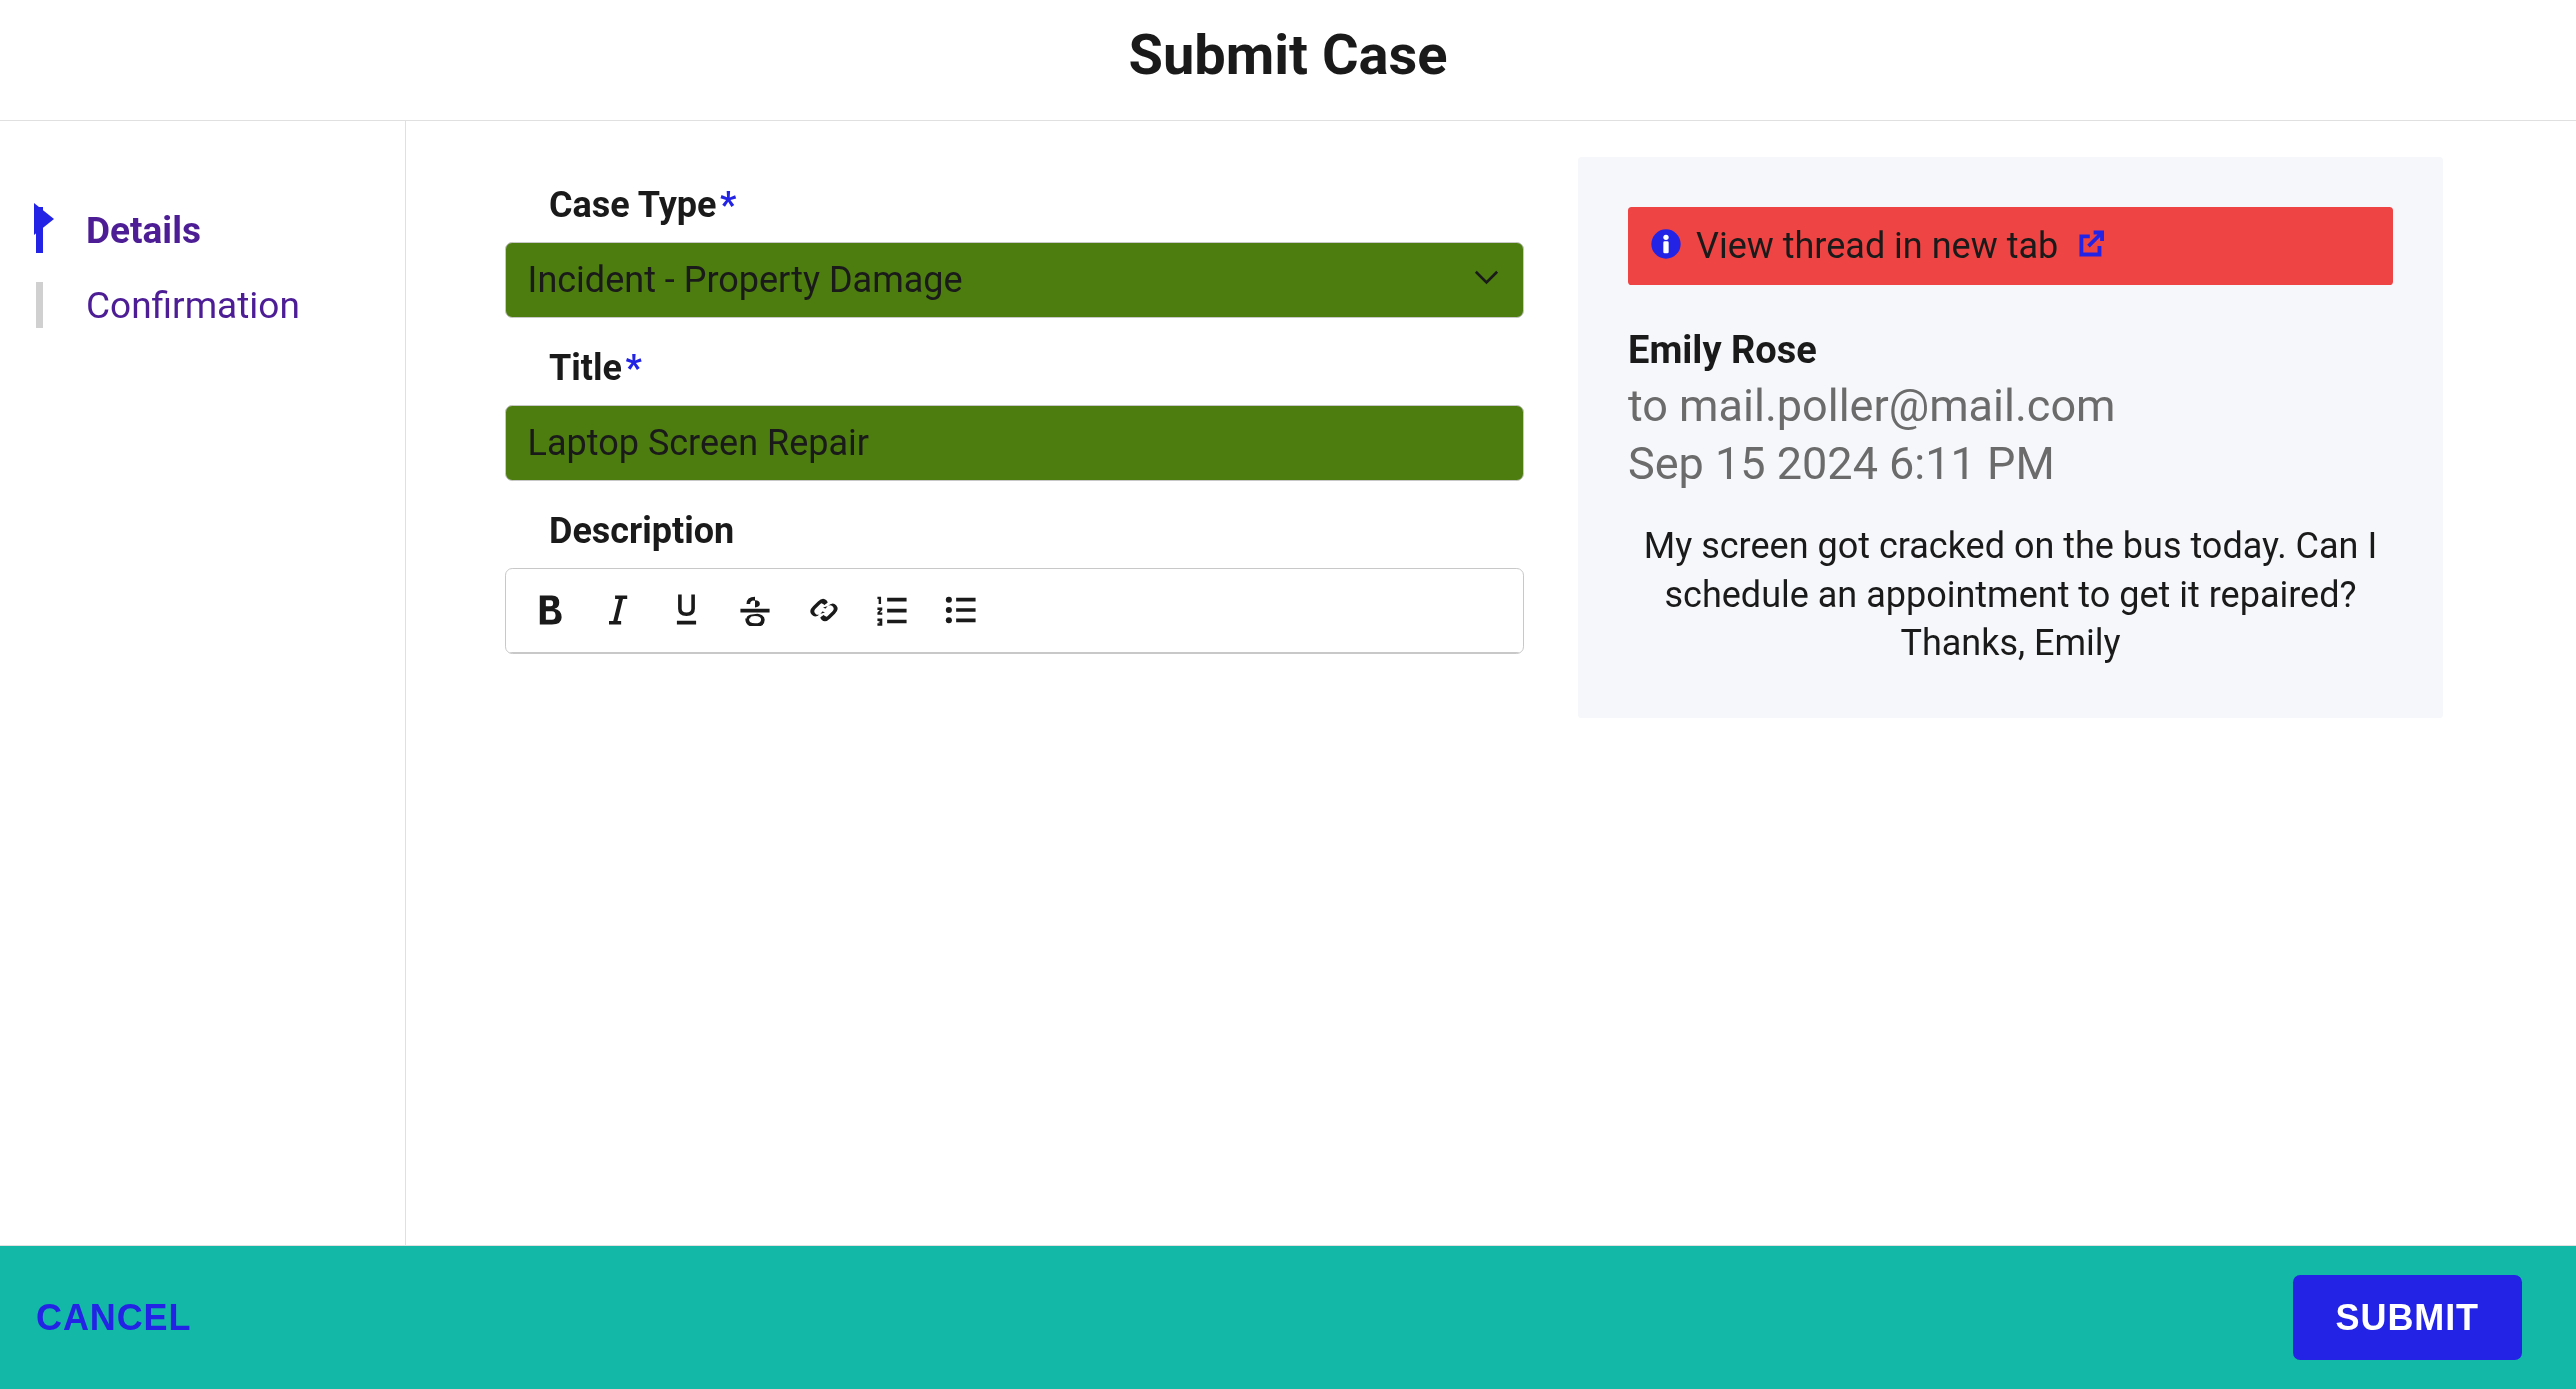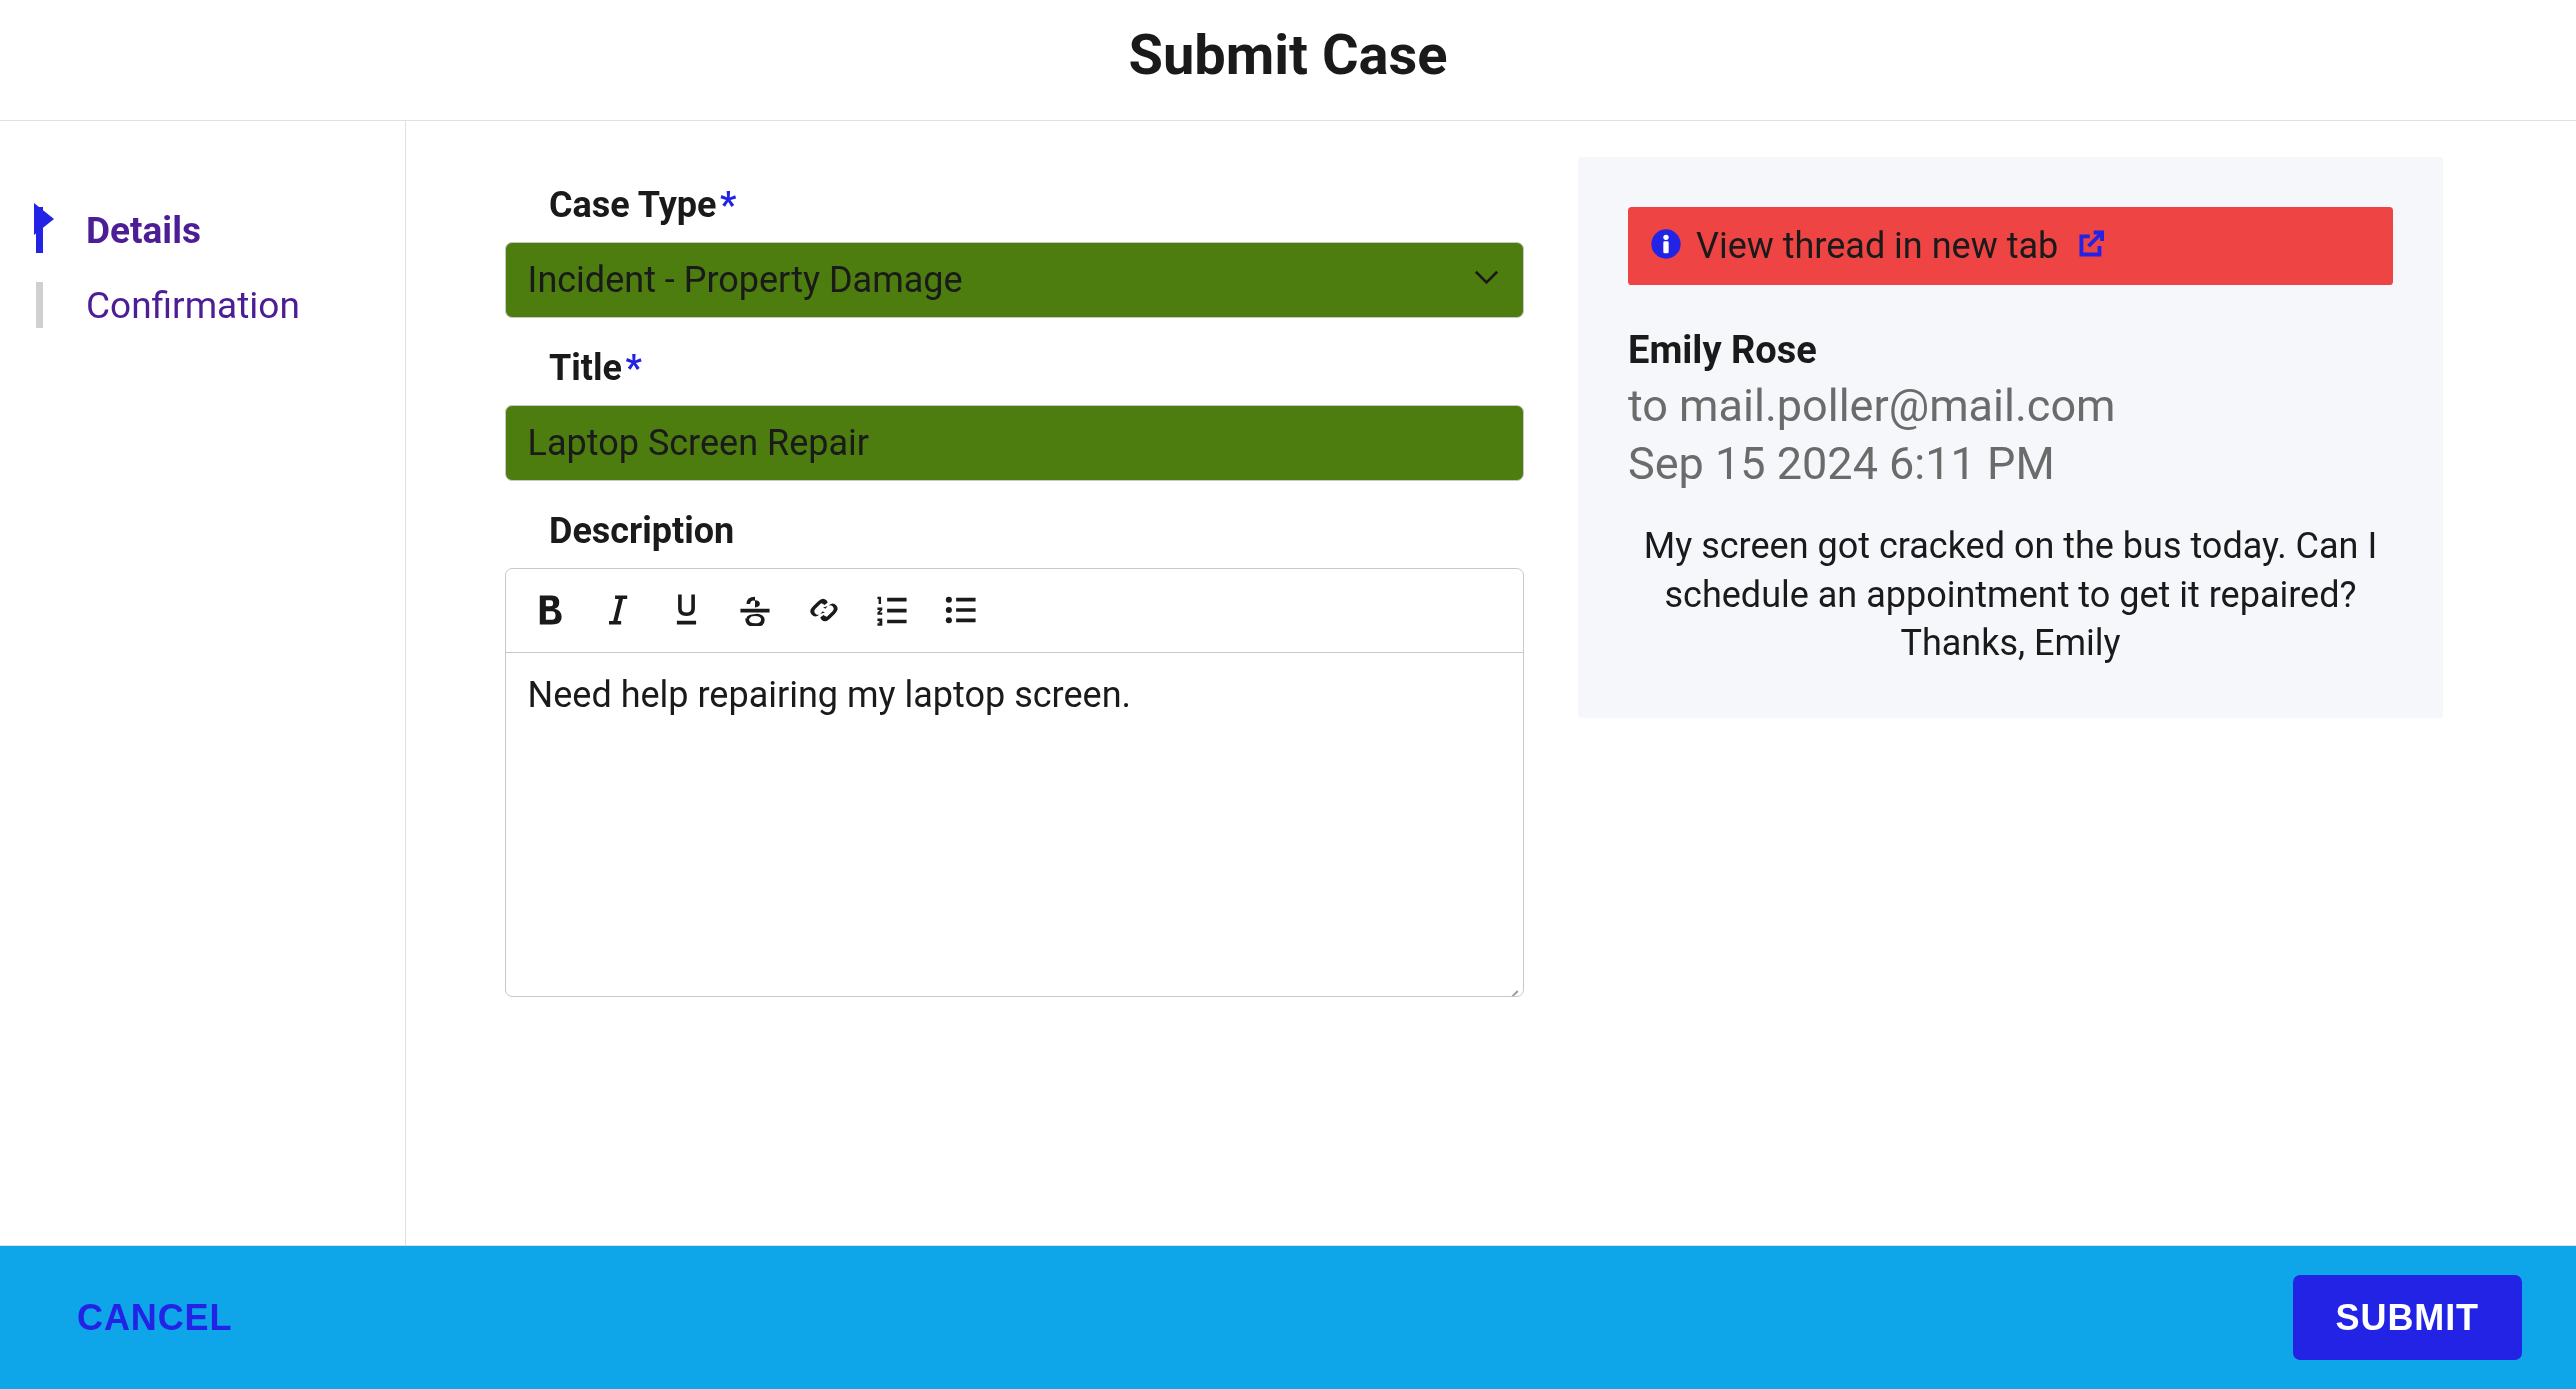--- a/index.html
+++ b/index.html
@@ -239,22 +239,22 @@
     .footer {
       position: fixed;
       bottom: 0;
       left: 0;
       right: 0;
       height: 144px;
       border-top: 0.9px solid #e0e0e0;
       display: flex;
       align-items: center;
       justify-content: space-between;
-      padding: 0 54px 0 77px;
-      background: #0ea5e9;
+      padding: 0 54px 0 36px;
+      background: #14b8a6;
     }
     .cancel-btn {
       font-size: 36px;
       font-weight: 600;
       color: #2323e6;
       background: transparent;
       border: none;
       cursor: pointer;
       letter-spacing: 0.9px;
     }
@@ -348,28 +348,20 @@
               </svg>
           </button>
           <button class="toolbar-btn">
             <svg width="34" height="32" viewBox="0 0 28 26">
                 <circle cx="4" cy="4.5" r="2.5" fill="#1a1a1a"></circle>
                 <circle cx="4" cy="13" r="2.5" fill="#1a1a1a"></circle>
                 <circle cx="4" cy="21.5" r="2.5" fill="#1a1a1a"></circle>
                 <path d="M10 3 L26 3 L26 6 L10 6 Z M10 11.5 L26 11.5 L26 14.5 L10 14.5 Z M10 20 L26 20 L26 23 L10 23 Z" fill="#1a1a1a"></path>
               </svg>
           </button>
-        </div>
-        <div class="editor-content">
-          <span>Need help repairing my laptop screen.</span>
-          <span class="resize-handle">
-            <svg width="21.6" height="21.6" viewBox="0 0 24 24">
-                <path d="M22 10 L10 22 M22 16 L16 22 M22 22 L22 22" stroke="#999" stroke-width="2"></path>
-              </svg>
-          </span>
         </div>
       </div>
     </div>
 
 
   </div>
 
   <div class="email-panel">
     <div class="email-banner">
       <span>

